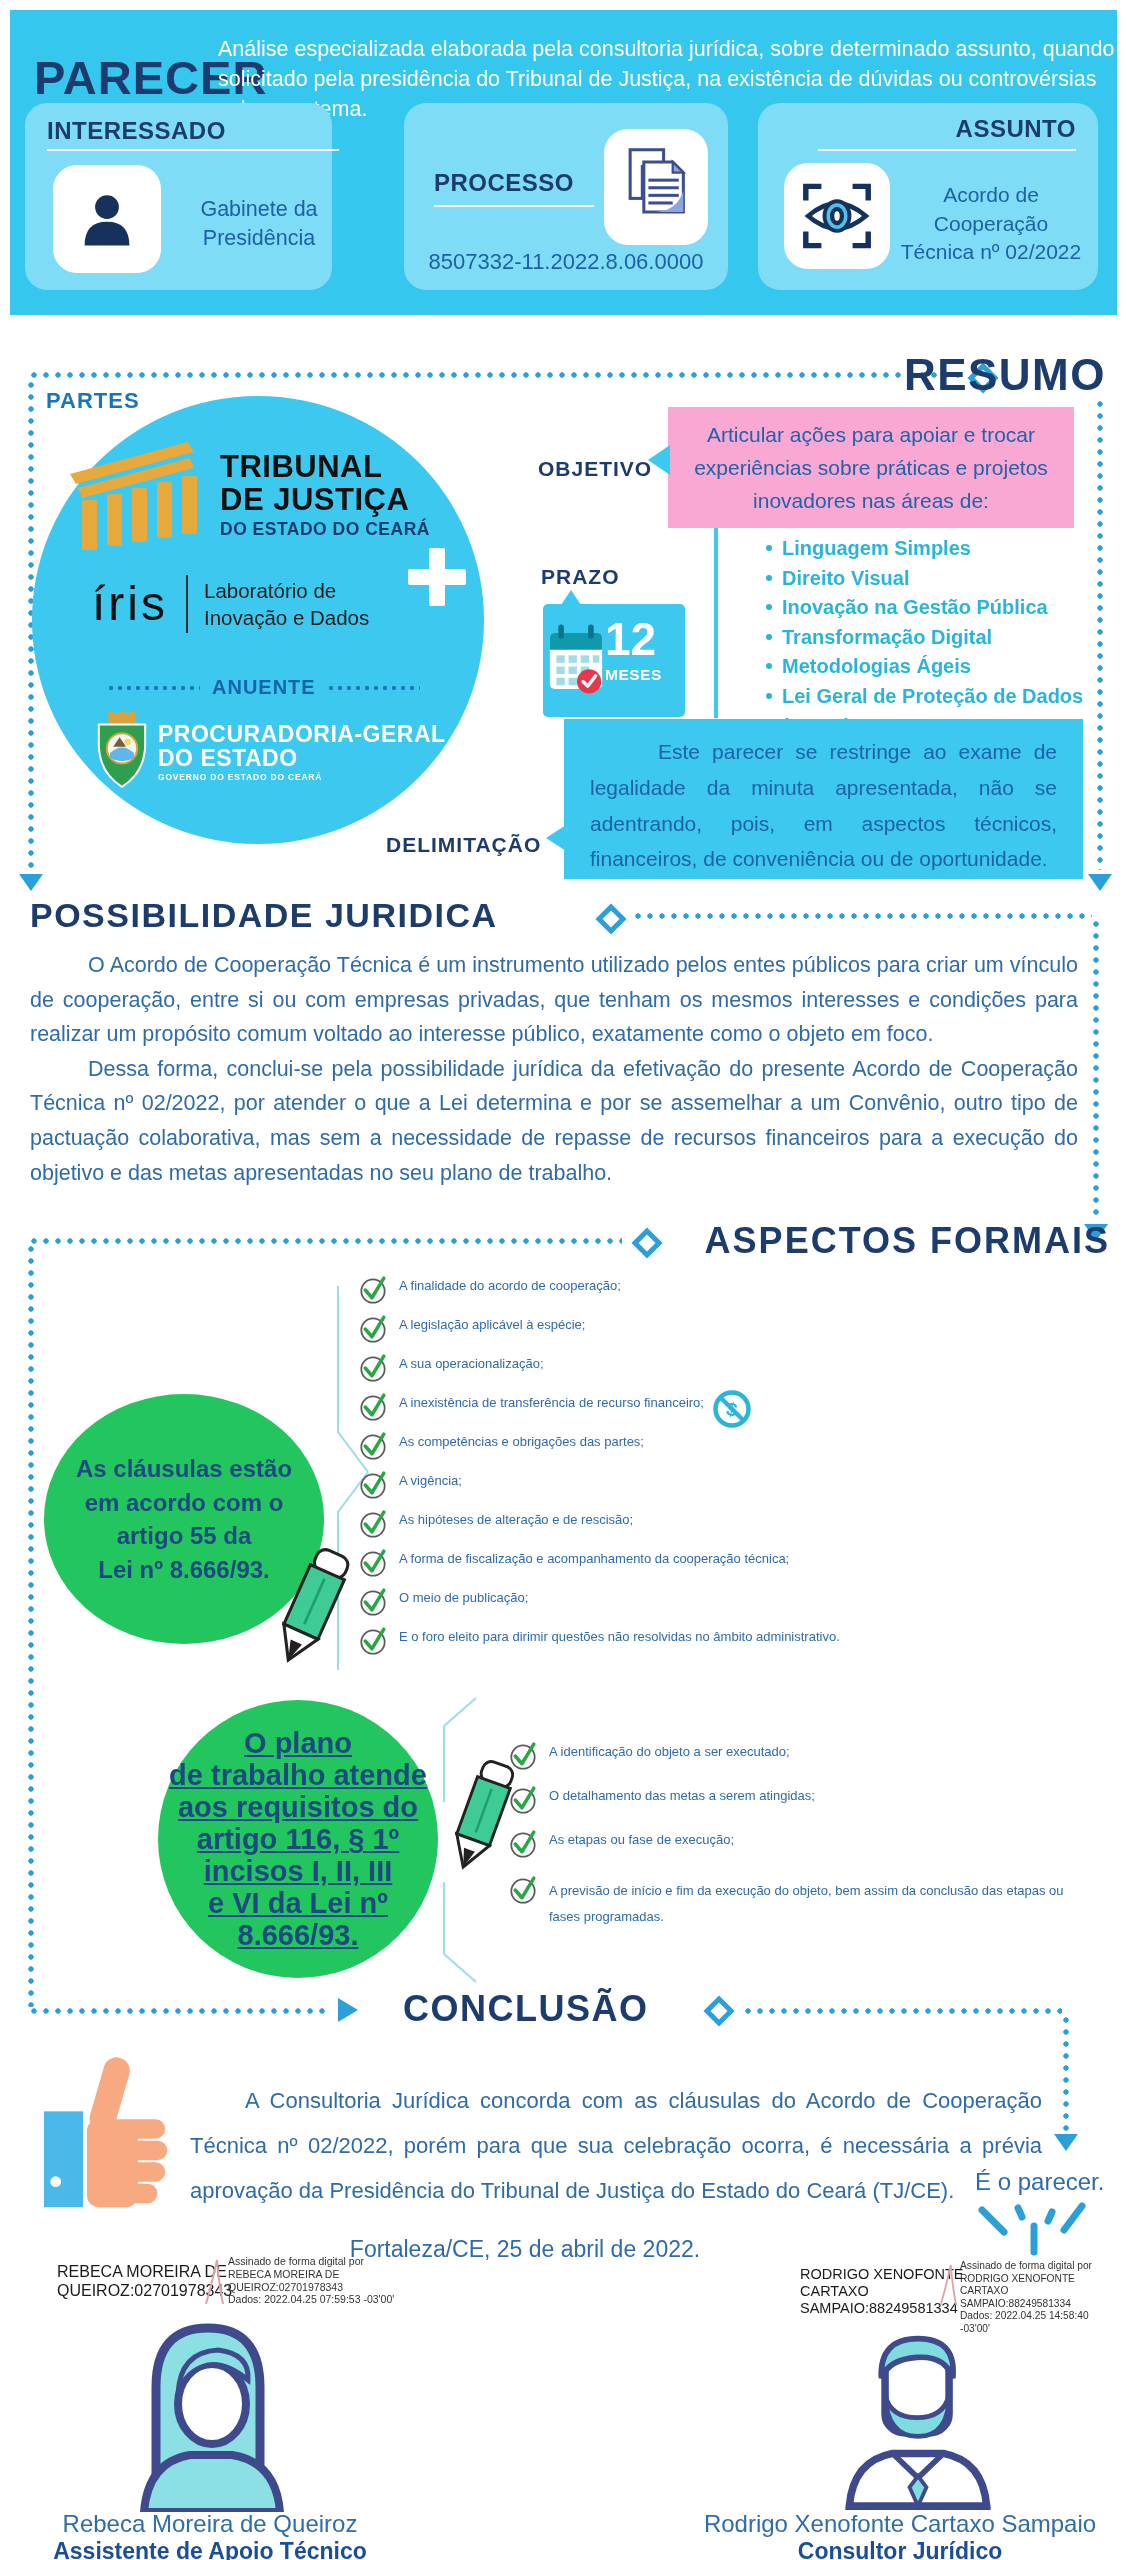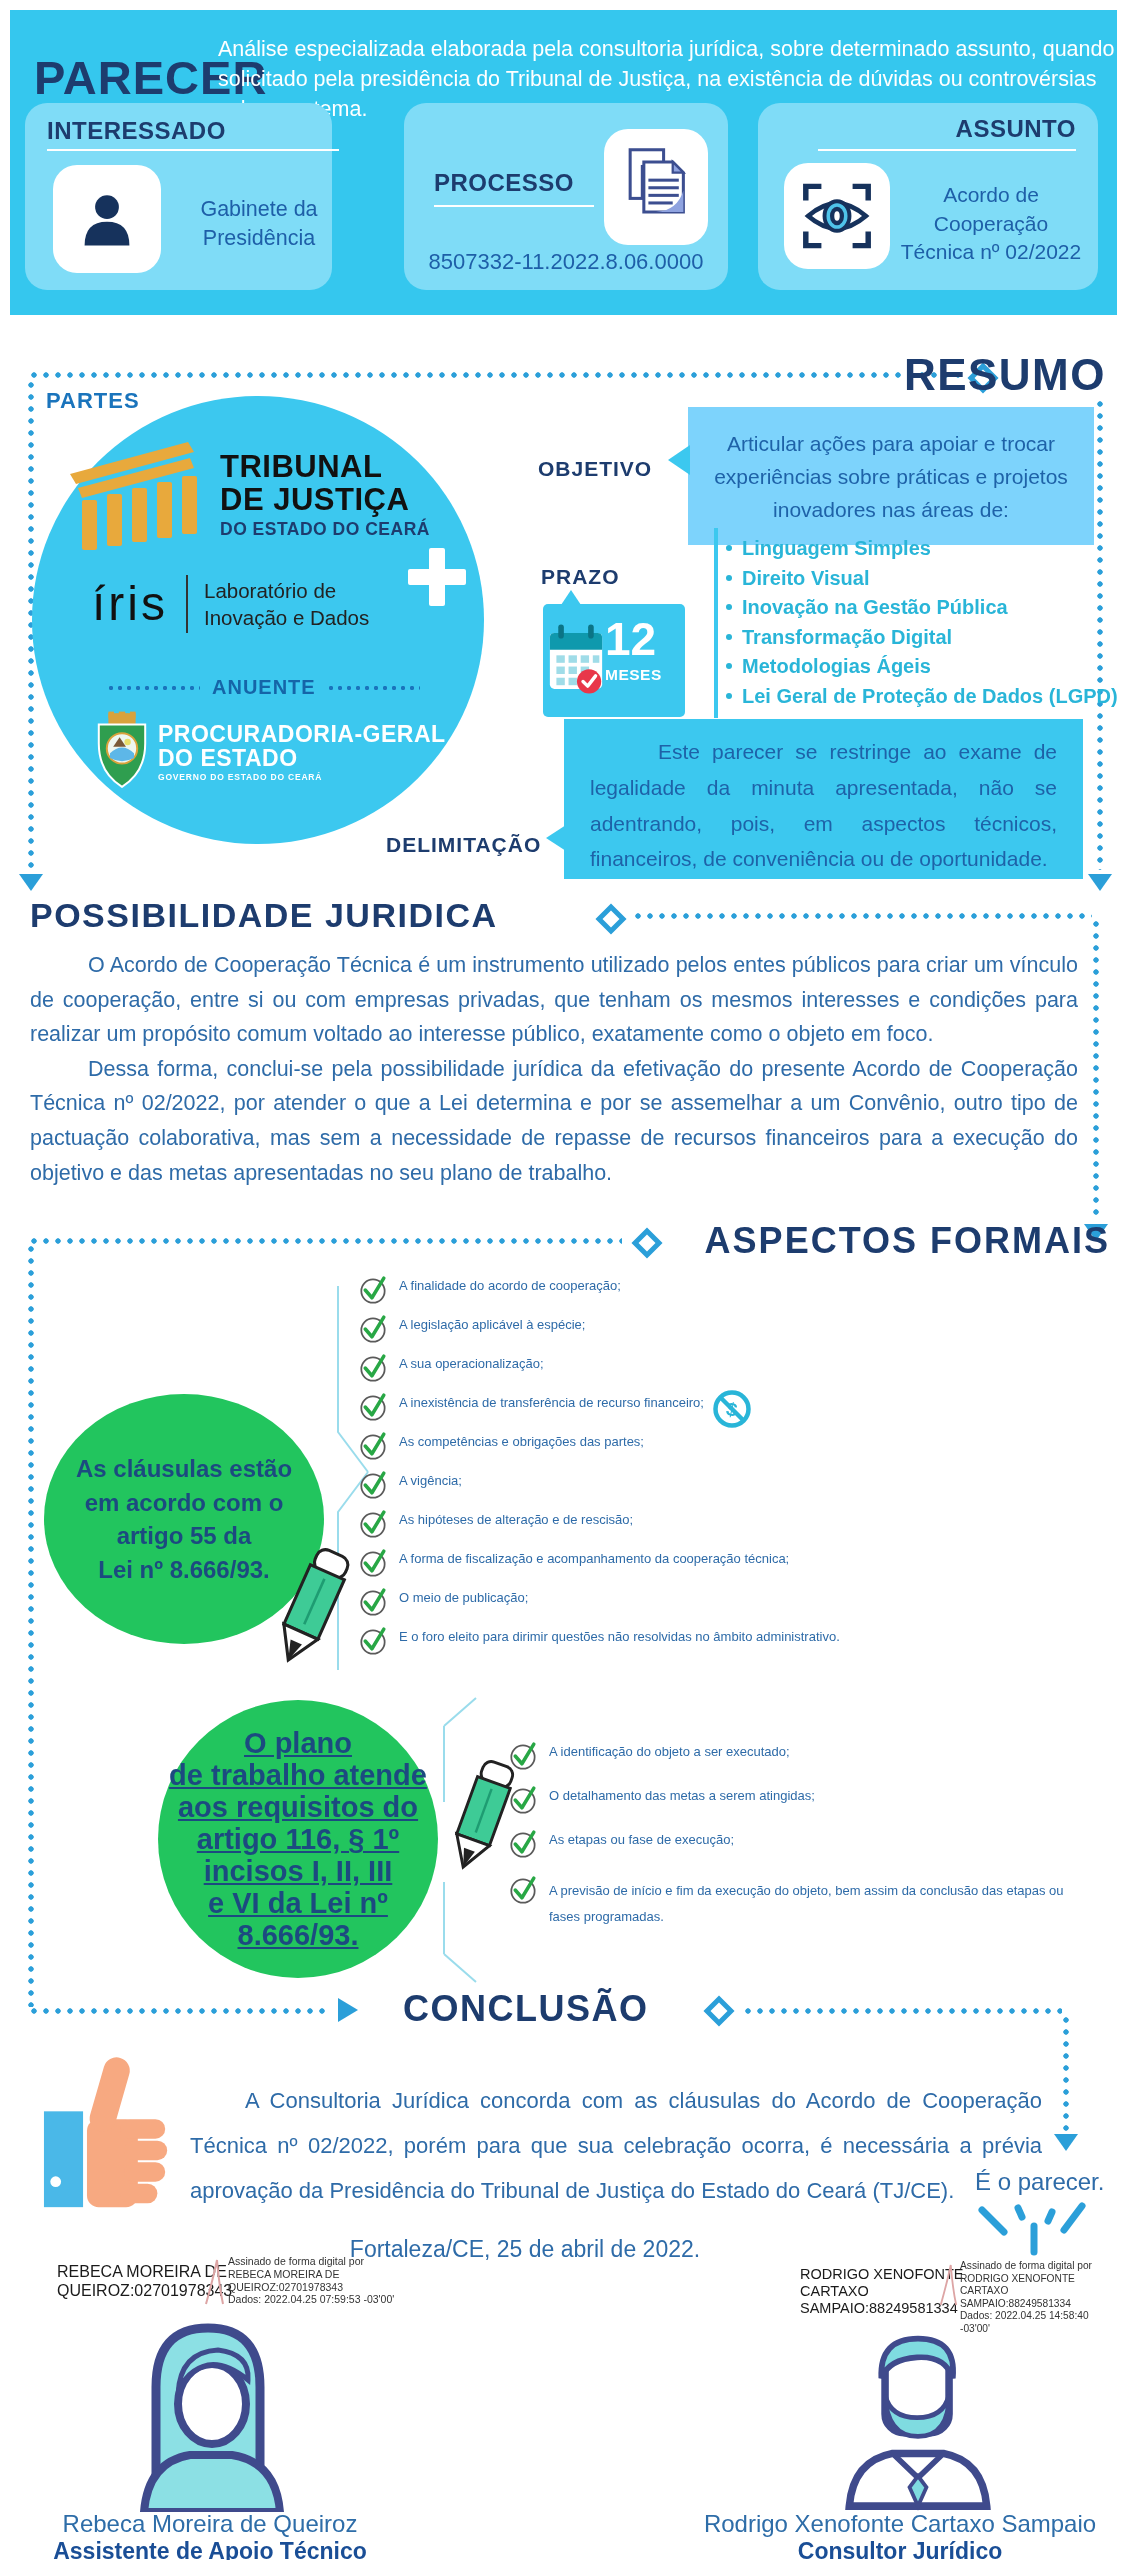--- a/index.html
+++ b/index.html
@@ -26,26 +26,26 @@
   .bigcircle{position:absolute;left:32px;top:396px;width:452px;height:448px;border-radius:50%;background:#3cc8ef;}
   .partes{position:absolute;left:46px;top:388px;font-size:22px;font-weight:800;color:#1a74bc;letter-spacing:1px;z-index:3;}
   .tjtext1{font-size:31px;line-height:33px;font-weight:800;color:#111;letter-spacing:0.5px;}
   .tjtext2{font-size:17.5px;font-weight:600;color:#1d3c6e;margin-top:3px;letter-spacing:0.5px;}
   .iris{font-size:48px;font-weight:400;letter-spacing:3px;color:#111;line-height:64px;}
   .irisdesc{font-size:20.5px;line-height:27px;color:#222;}
   .anuente{font-size:20px;font-weight:800;color:#1565a8;letter-spacing:1px;}
   .pgetitle{font-size:23px;line-height:24px;font-weight:800;color:#fff;letter-spacing:0.5px;}
   .pgesub{font-size:8.5px;font-weight:700;color:#fff;letter-spacing:0.8px;margin-top:2px;}
   .seclabel{position:absolute;font-size:21px;font-weight:800;color:#1d3c6e;letter-spacing:1px;}
-  .bubble{position:absolute;left:688px;top:407px;width:406px;height:138px;background:#7dd3fc;}
+  .bubble{position:absolute;left:668px;top:407px;width:406px;height:121px;background:#f9a8d4;}
   .bubble:before{content:"";position:absolute;left:-20px;top:38px;border-top:15px solid transparent;border-bottom:15px solid transparent;border-right:22px solid #3cc8ef;}
   .bubbletext{width:100%;height:100%;display:flex;align-items:center;justify-content:center;text-align:center;font-size:21px;line-height:33px;color:#1e62a8;padding:0 18px;box-sizing:border-box;}
   .connector{position:absolute;left:714px;top:528px;width:4px;height:190px;background:#3cc8ef;}
   .areas{position:absolute;left:742px;top:534px;list-style:none;margin:0;padding:0;}
-  .areas li{position:relative;font-size:20px;line-height:29.6px;color:#29b5d8;font-weight:600;}
+  .areas li{position:relative;font-size:20px;line-height:29.6px;color:#29b5d8;font-weight:600;margin-left:40px;}
   .areas li:before{content:"";position:absolute;left:-16px;top:11px;width:6px;height:6px;border-radius:50%;background:#29b5d8;}
   .prazobox{position:absolute;left:543px;top:604px;width:142px;height:113px;background:#3cc8ef;border-radius:5px;}
   .prazobox:before{content:"";position:absolute;left:18px;top:-14px;border-left:10px solid transparent;border-right:10px solid transparent;border-bottom:15px solid #3cc8ef;}
   .p12{position:absolute;left:62px;top:8px;font-size:46px;font-weight:800;color:#fff;}
   .pmeses{position:absolute;left:62px;top:62px;font-size:15.5px;font-weight:800;color:#fff;letter-spacing:0.5px;}
   .delimbox{position:absolute;left:564px;top:719px;width:519px;height:160px;background:#3cc8ef;}
   .delimbox:before{content:"";position:absolute;left:-18px;top:106px;border-top:13px solid transparent;border-bottom:13px solid transparent;border-right:20px solid #3cc8ef;}
   .delimtext{padding:15px 26px 0 26px;font-size:21px;line-height:35.8px;color:#1e62a8;text-align:justify;text-indent:68px;}
   
   .h1{position:absolute;font-size:34px;font-weight:800;color:#1d3c6e;letter-spacing:1.5px;}

